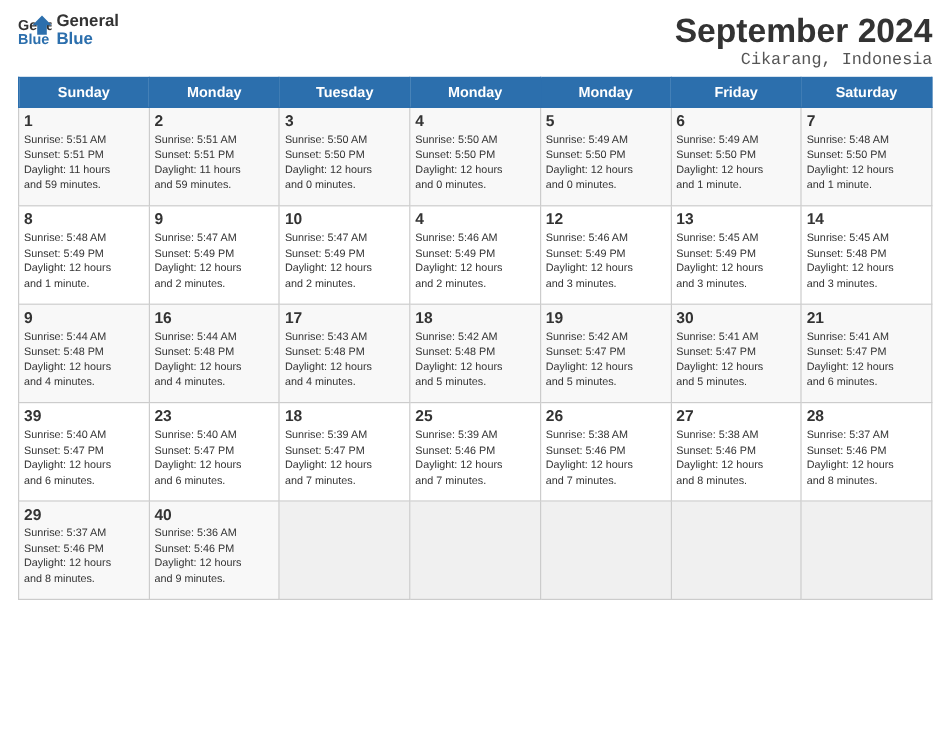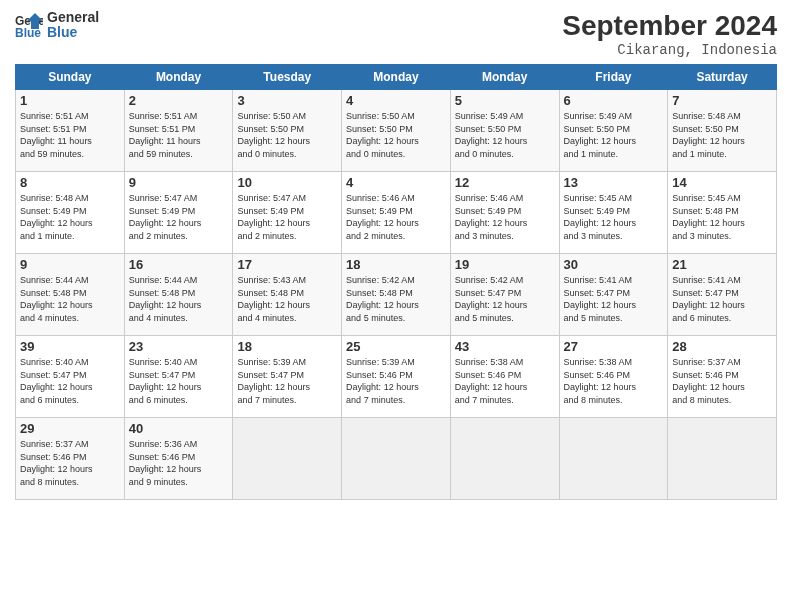--- a/index.html
+++ b/index.html
@@ -294,21 +294,21 @@
 and 7 minutes.</div>
         </td>
         <td>
           <span class="day-num">25</span>
           <div class="day-info" style="white-space: pre-line;">Sunrise: 5:39 AM
 Sunset: 5:46 PM
 Daylight: 12 hours
 and 7 minutes.</div>
         </td>
         <td>
-          <span class="day-num">43</span>
+          <span class="day-num">26</span>
           <div class="day-info" style="white-space: pre-line;">Sunrise: 5:38 AM
 Sunset: 5:46 PM
 Daylight: 12 hours
 and 7 minutes.</div>
         </td>
         <td>
           <span class="day-num">27</span>
           <div class="day-info" style="white-space: pre-line;">Sunrise: 5:38 AM
 Sunset: 5:46 PM
 Daylight: 12 hours

